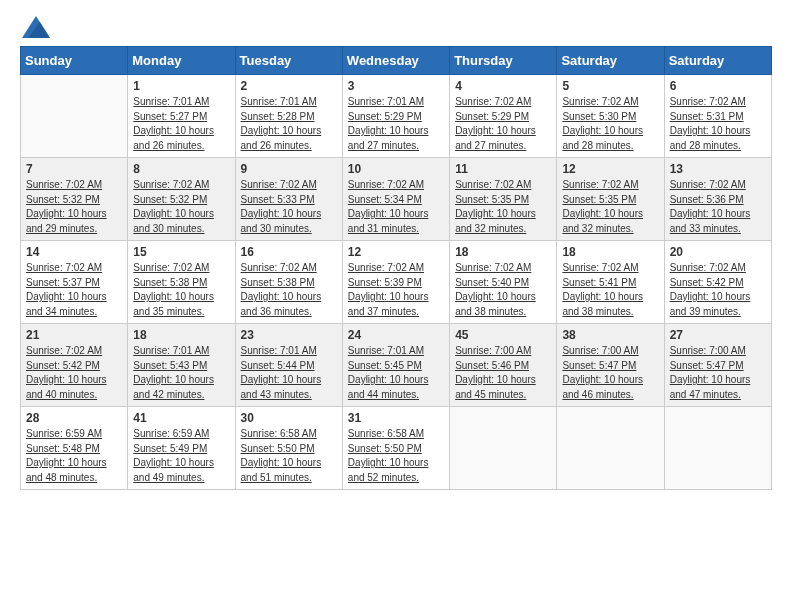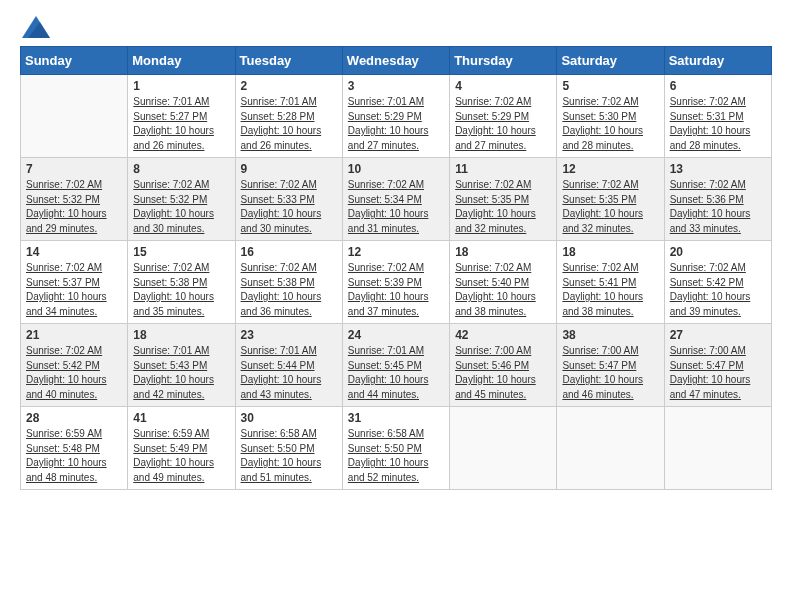--- a/index.html
+++ b/index.html
@@ -300,21 +300,21 @@
 and 43 minutes.</div>
           </td>
           <td>
             <span class="day-number">24</span>
             <div class="day-info" style="white-space: pre-line;">Sunrise: 7:01 AM
 Sunset: 5:45 PM
 Daylight: 10 hours
 and 44 minutes.</div>
           </td>
           <td>
-            <span class="day-number">42</span>
+            <span class="day-number">45</span>
             <div class="day-info" style="white-space: pre-line;">Sunrise: 7:00 AM
 Sunset: 5:46 PM
 Daylight: 10 hours
 and 45 minutes.</div>
           </td>
           <td>
             <span class="day-number">38</span>
             <div class="day-info" style="white-space: pre-line;">Sunrise: 7:00 AM
 Sunset: 5:47 PM
 Daylight: 10 hours

